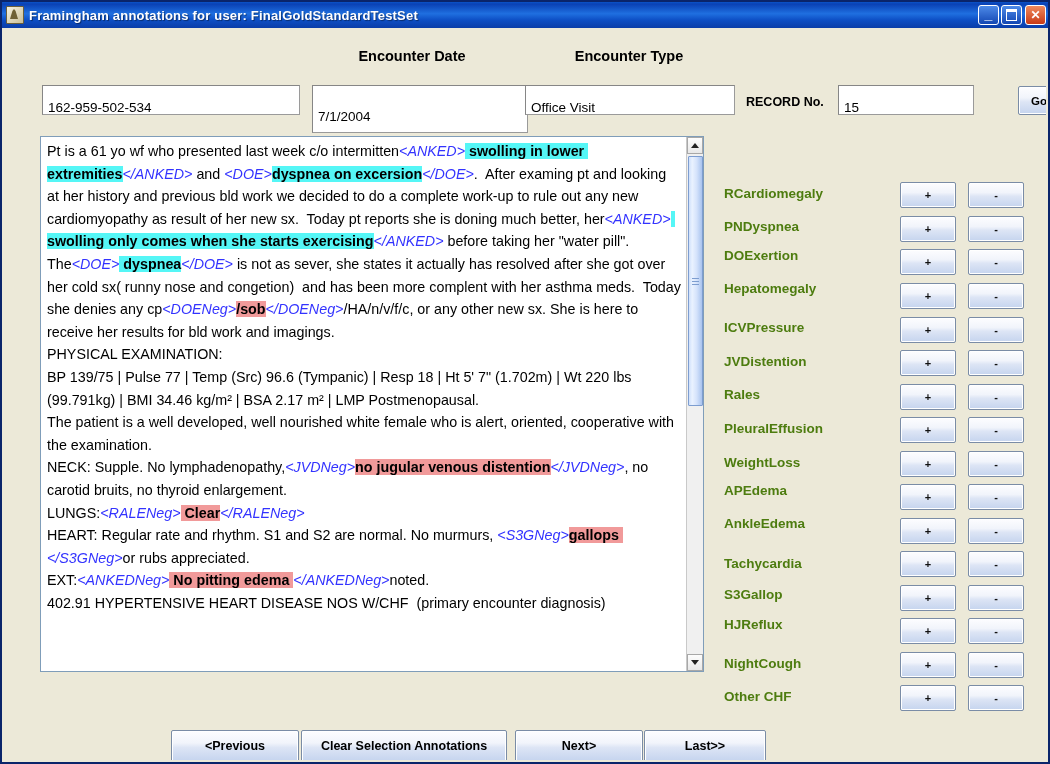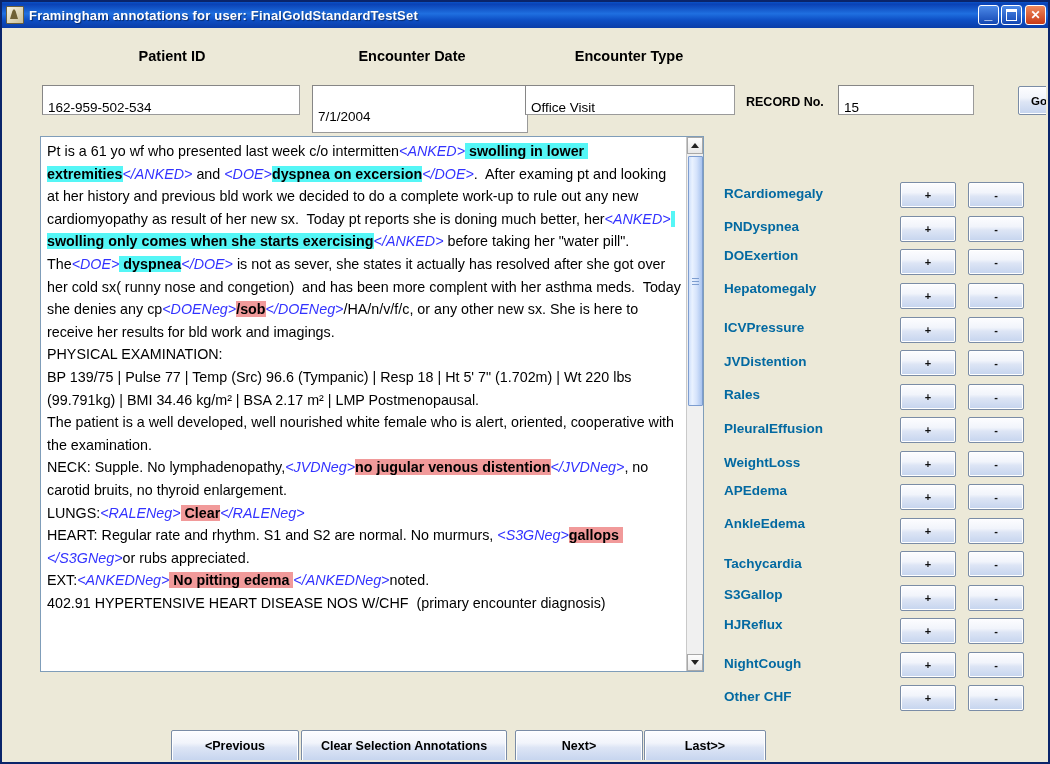--- a/index.html
+++ b/index.html
@@ -153,21 +153,21 @@
     border-radius:1px;
   }
   #sb-thumb .grip{
     position:absolute;left:3px;right:3px;top:50%;margin-top:-3px;height:6px;
   }
   #sb-thumb .grip i{display:block;height:1px;background:#7d9dd0;margin-bottom:2px;}
   
   #panel{position:absolute;left:706px;top:106px;width:320px;height:560px;}
   .plabel{
     position:absolute;left:14px;
-    font-size:13.5px;font-weight:bold;color:#0369a1;
+    font-size:13.5px;font-weight:bold;color:#4d7c0f;
     white-space:nowrap;
   }
   .pbtn{
     position:absolute;
     width:56px;height:26px;
     box-sizing:border-box;
     font-size:11px;font-weight:bold;color:#111;
     display:flex;align-items:center;justify-content:center;
     line-height:1;
   }
@@ -200,21 +200,20 @@
         </div>
     </div>
     <div class="titlebtn close">
       <div class="g">✕</div>
     </div>
   </div>
 
   <div id="client">
 
     <div id="form-labels">
-      <div class="flabel" style="left:38px;top:0;width:260px;">Patient ID</div>
       <div class="flabel" style="left:296px;top:0;width:224px;">Encounter Date</div>
       <div class="flabel" style="left:519px;top:0;width:212px;">Encounter Type</div>
     </div>
 
     <input class="field" style="left: 38px; top: 55px; width: 258px; height: 30px;" value="162-959-502-534">
     <input class="field" style="left: 308px; top: 55px; width: 216px; height: 48px;" value="7/1/2004">
     <input class="field" style="left: 521px; top: 55px; width: 210px; height: 30px;" value="Office Visit">
 
     <div id="record-label" style="left:742px;top:65px;">RECORD No.</div>
     <input class="field" style="left: 834px; top: 55px; width: 136px; height: 30px;" value="15">

